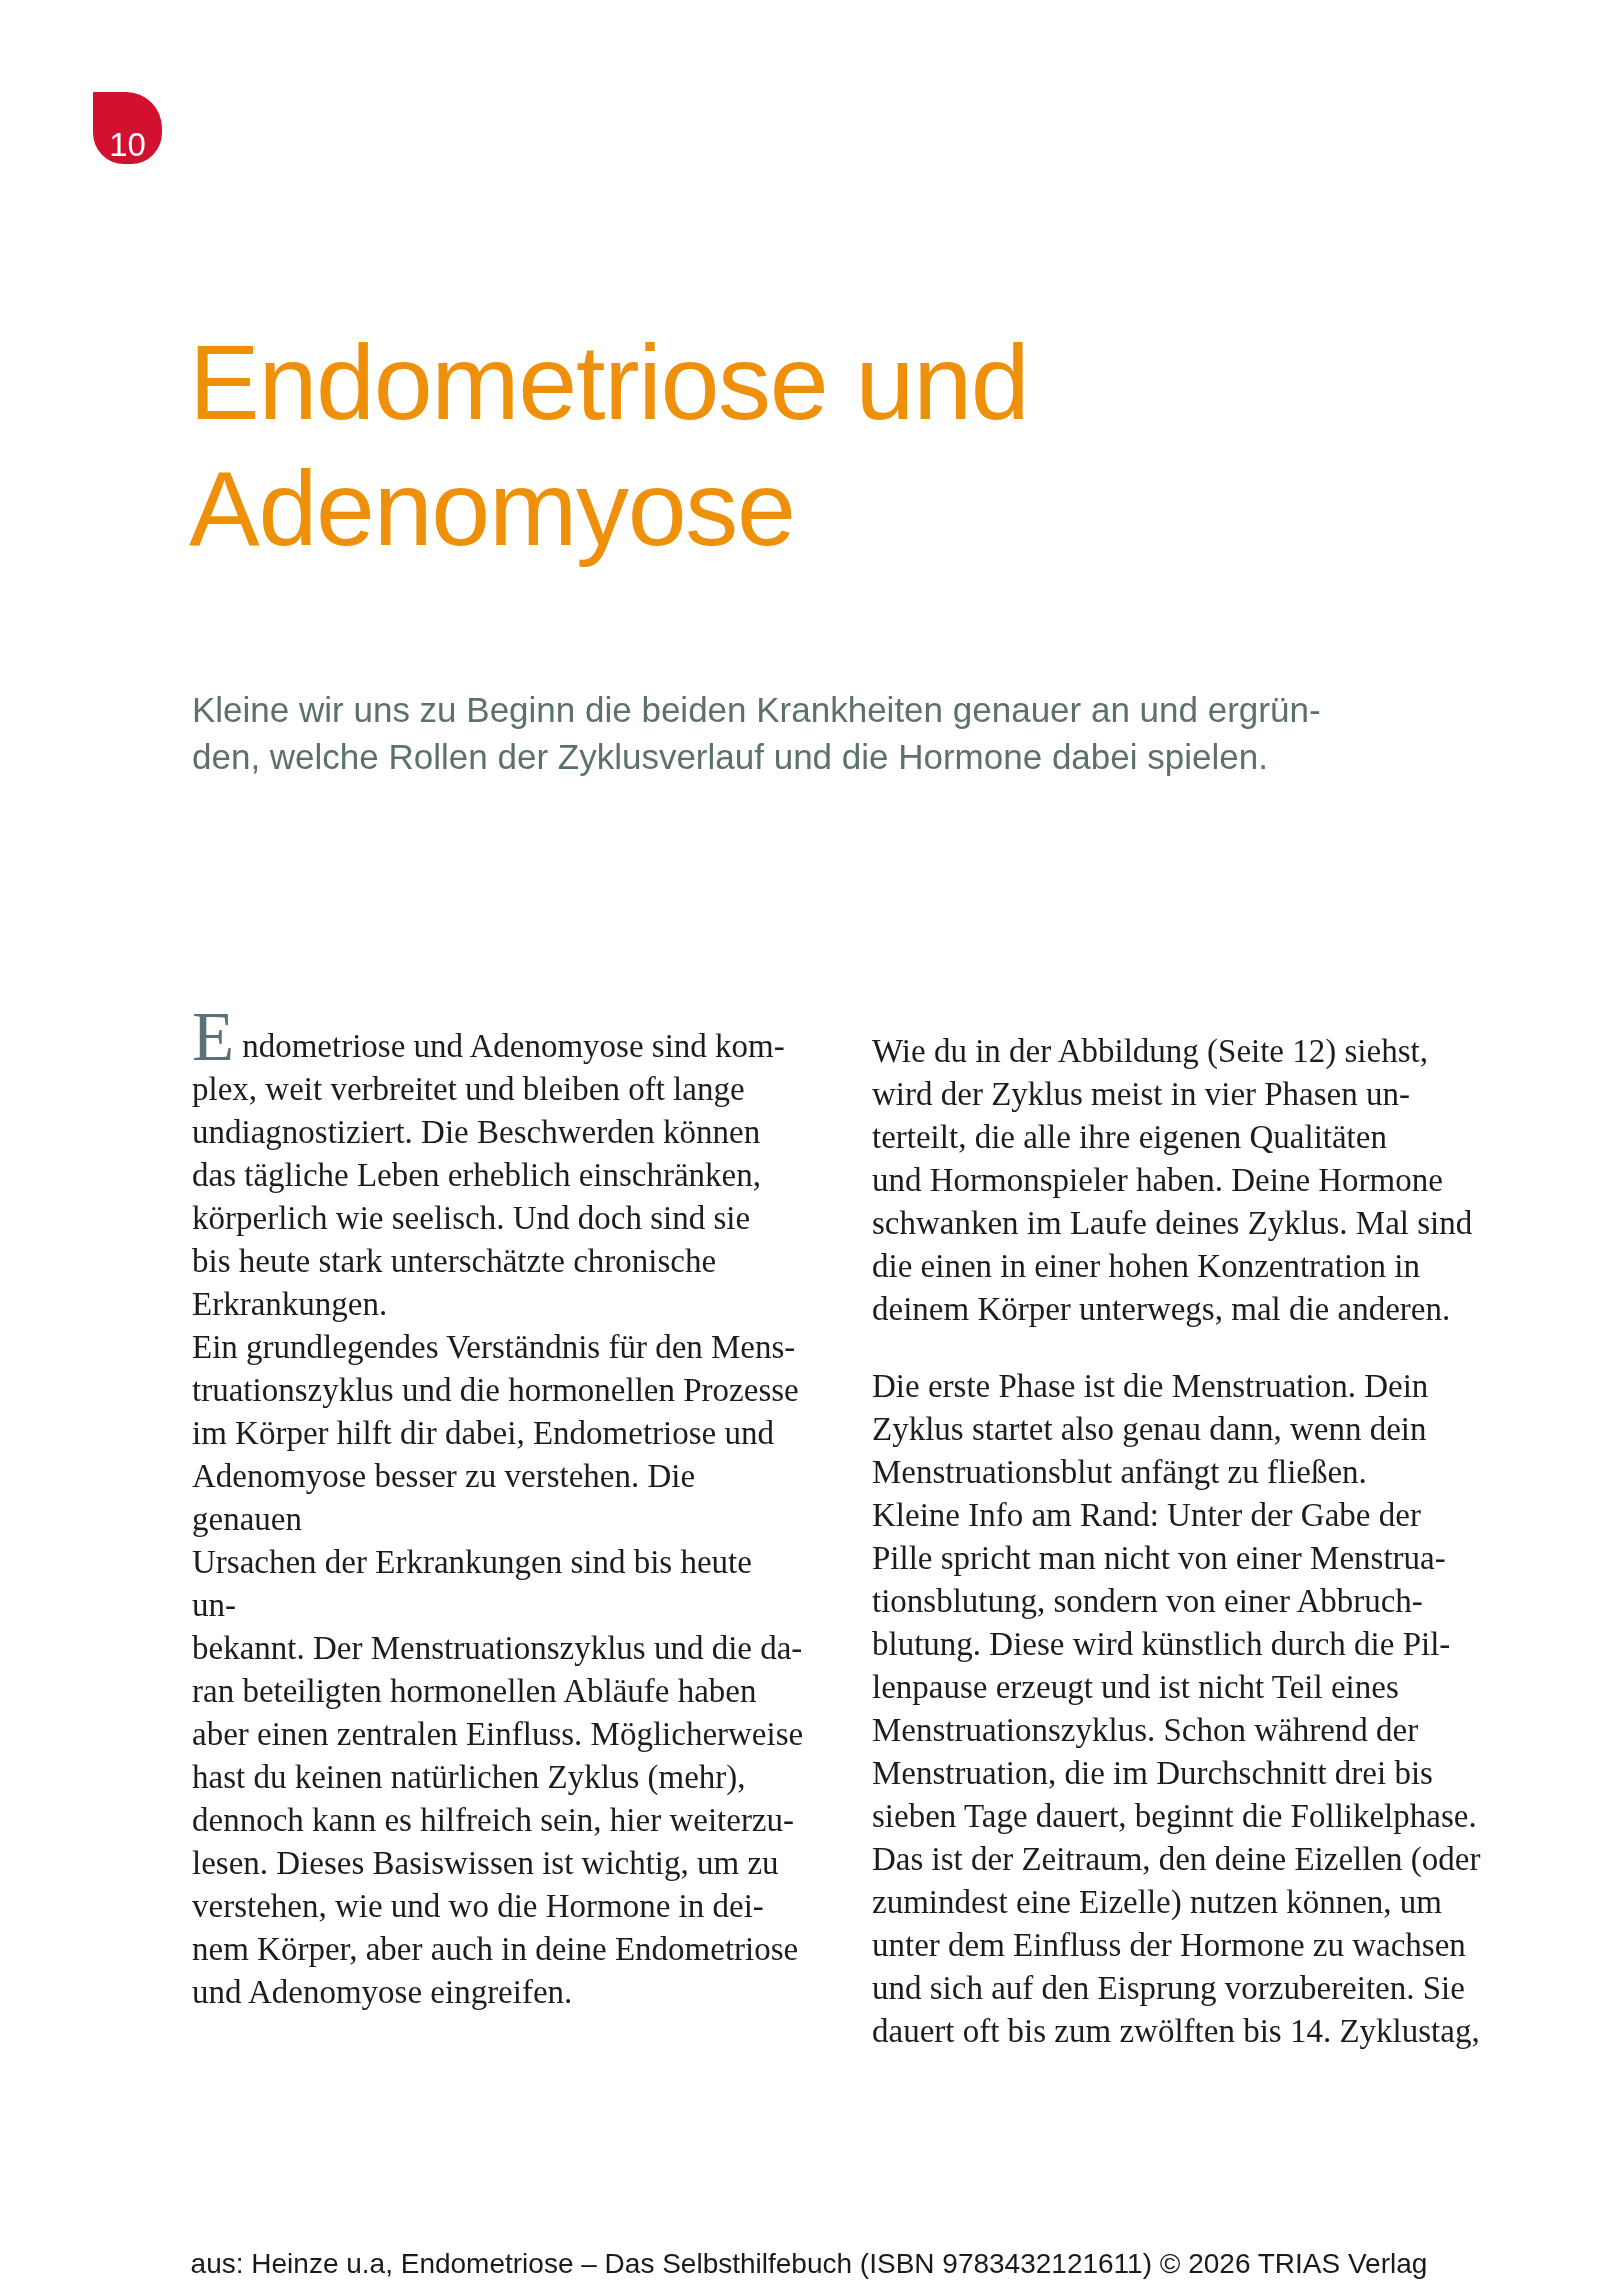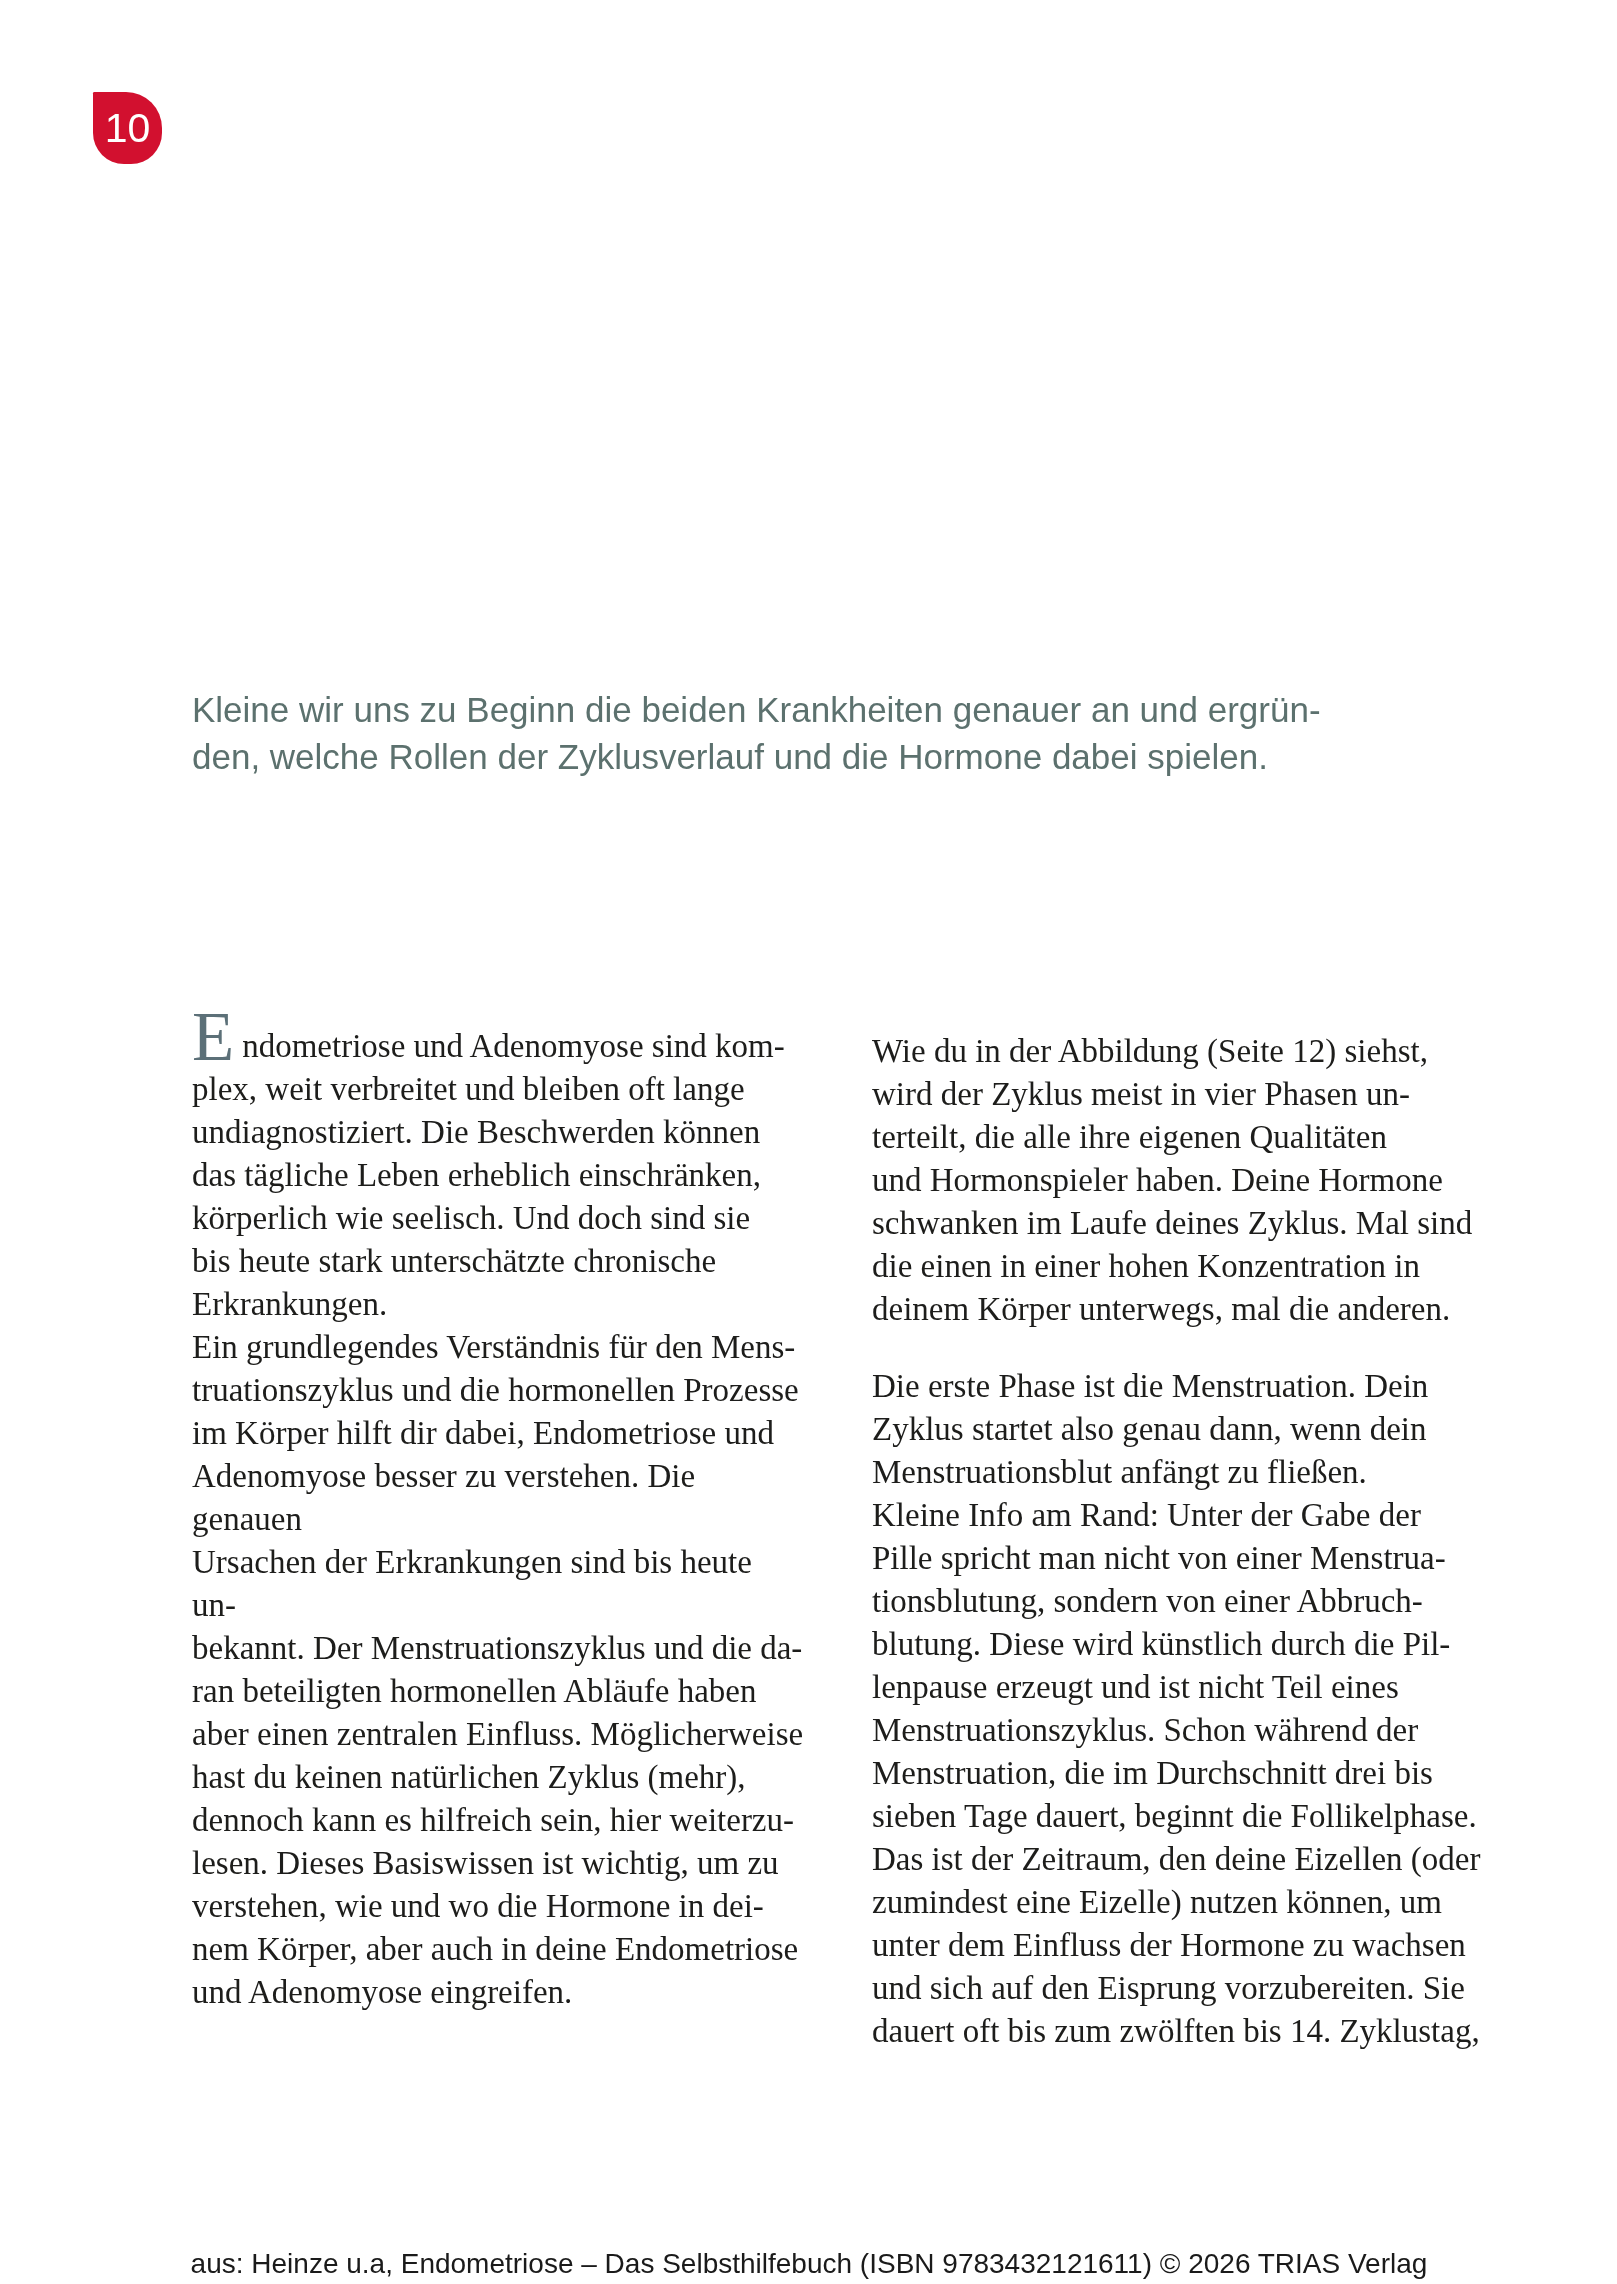--- a/index.html
+++ b/index.html
@@ -13,22 +13,22 @@
     width: 1618px; height: 2284px;
     background: #ffffff;
     overflow: hidden;
   }
   .badge {
     position: absolute; left: 93px; top: 92px;
     width: 69px; height: 72px;
     background: #D2102F;
     border-radius: 1.3px 36px 31px 31px;
     color: #ffffff;
-    font-size: 41px;
-    display: flex; align-items: center; justify-content: center;
+    font-size: 33px;
+    display: flex; align-items: flex-end; justify-content: center;
   }
   .title {
     position: absolute; left: 189px; top: 248px;
     width: 1281px;
     font-size: 106px; line-height: 126px;
     letter-spacing: -1.3px;
     font-weight: 400;
     color: #EE9009;
     white-space: pre-line;
   }
@@ -84,20 +84,22 @@
 </style>
 </head>
 <body>
 
 <div class="page">
 
   <div class="badge">
     <span>10</span>
   </div>
 
+  <h1 class="title">Endometriose und
+Adenomyose</h1>
 
   <p class="intro">Kleine wir uns zu Beginn die beiden Krankheiten genauer an und ergrün-
 den, welche Rollen der Zyklusverlauf und die Hormone dabei spielen.</p>
 
   <div class="col col-left">
     <p class="body-p"><span class="dropcap">E</span><span>ndometriose und Adenomyose sind kom-
 plex, weit verbreitet und bleiben oft lange
 undiagnostiziert. Die Beschwerden können
 das tägliche Leben erheblich einschränken,
 körperlich wie seelisch. Und doch sind sie

